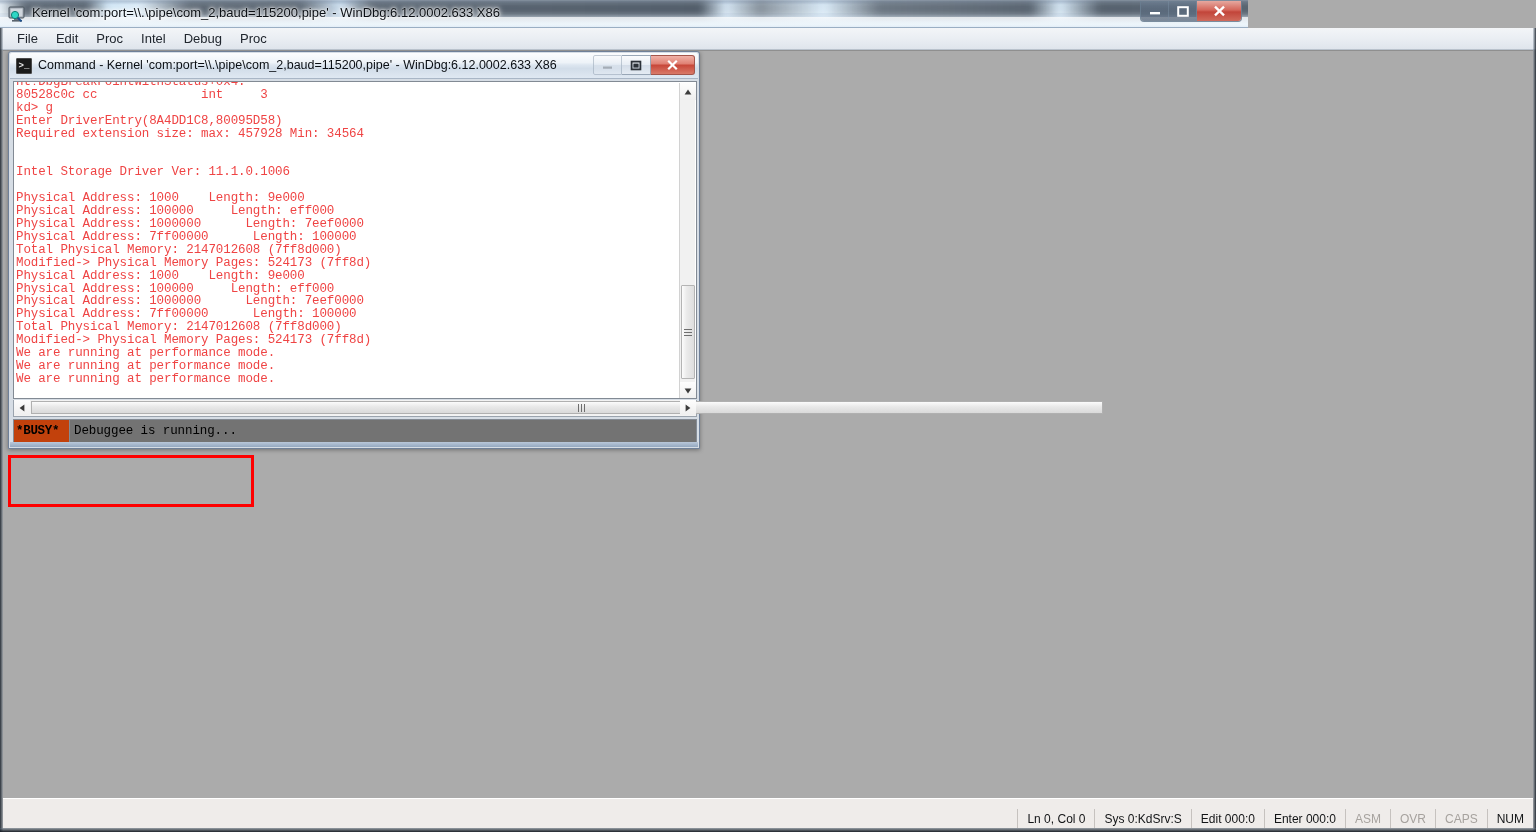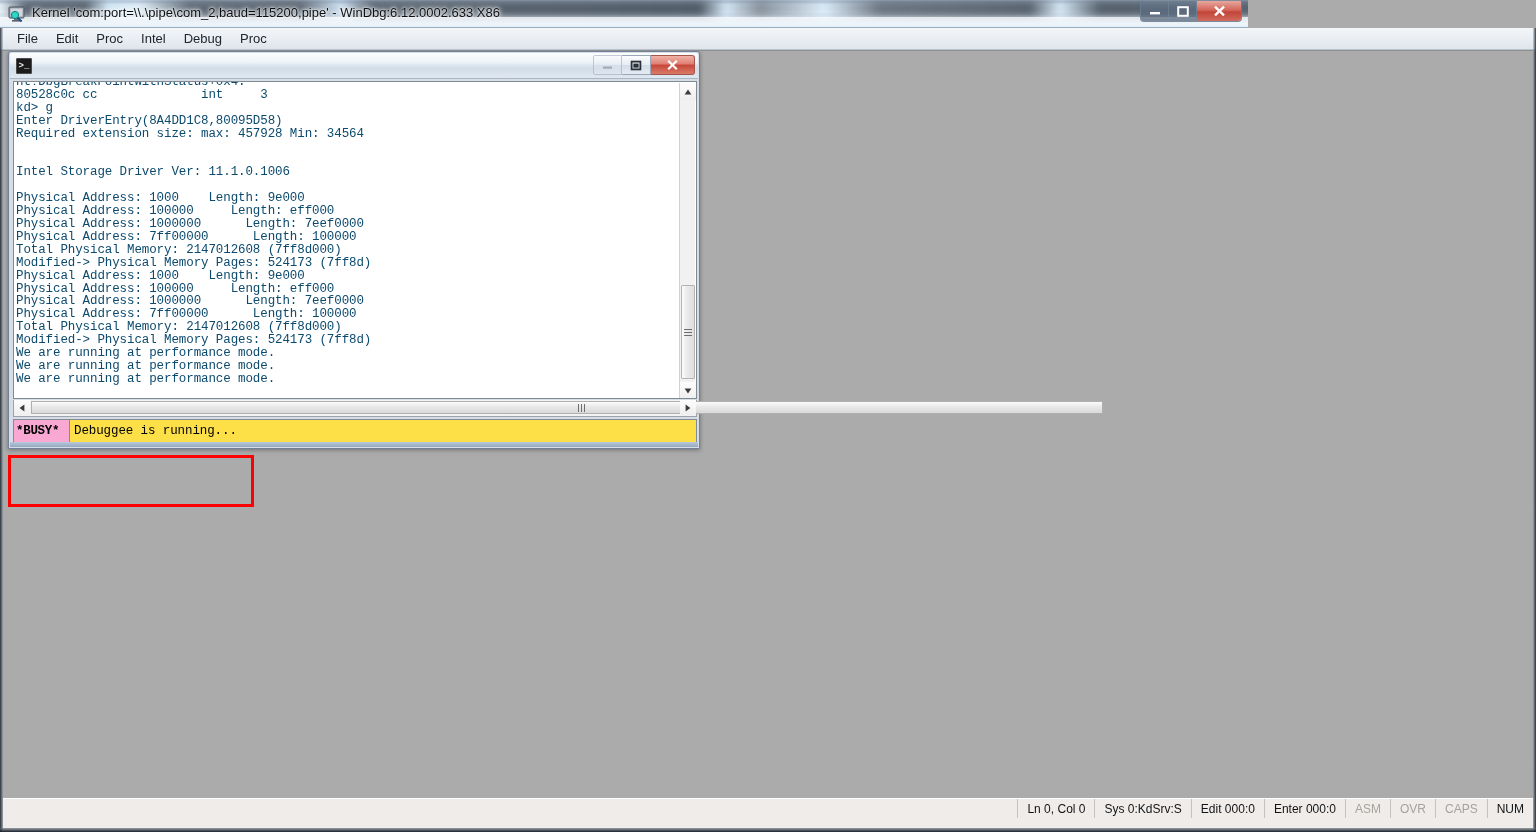--- a/index.html
+++ b/index.html
@@ -131,21 +131,21 @@
   }
 
   
   #statusbar {
     position: absolute;
     left: 3px; top: 798px;
     width: 1530px; height: 30px;
     background: #efecea;
     border-top: 1px solid #ffffff;
     display: flex;
-    align-items: flex-start;
+    align-items: flex-end;
     justify-content: flex-end;
   }
   #statusbar .sb-pane {
     height: 19px;
     display: flex; align-items: center; justify-content: center;
     font-size: 12px;
     color: #121416;
     padding: 0 9px;
     border-left: 1px solid #c6c2bf;
     white-space: nowrap;
@@ -233,21 +233,21 @@
     border: 1px solid #828a94;
     overflow: hidden;
   }
   #cmd-output {
     position: absolute;
     left: 2px; top: -6px;
     width: 660px;
     font-family: "Liberation Mono", "DejaVu Sans Mono", monospace;
     font-size: 12.5px;
     line-height: 12.9px;
-    color: #0c4a6e;
+    color: #ef4444;
     white-space: pre;
     letter-spacing: -0.1px;
   }
 
   
   #vscroll {
     position: absolute;
     right: 1px; top: 1px;
     width: 16px; height: 316px;
     background: #f1f1f1;
@@ -311,35 +311,35 @@
   
   #cmd-input-row {
     position: absolute;
     left: 4px; top: 367px;
     width: 684px; height: 24px;
     display: flex;
     align-items: stretch;
   }
   #busy-indicator {
     width: 56px;
-    background: #f9a8d4;
+    background: #c2410c;
     border: 1px solid #848b94;
     border-right: none;
     display: flex; align-items: center;
     padding-left: 2px;
     font-family: "Liberation Mono", "DejaVu Sans Mono", monospace;
     font-size: 12.5px;
     font-weight: bold;
     color: #000;
     white-space: nowrap;
     letter-spacing: -0.3px;
   }
   #cmd-input {
     flex: 1 1 auto;
-    background: #fde047;
+    background: #737373;
     border: 1px solid #848b94;
     display: flex; align-items: center;
     padding-left: 4px;
     font-family: "Liberation Mono", "DejaVu Sans Mono", monospace;
     font-size: 12.5px;
     color: #000;
     white-space: nowrap;
     letter-spacing: -0.1px;
   }
   #cmd-window-footer {
@@ -409,20 +409,21 @@
     <div class="menu-item">Debug</div>
     <div class="menu-item">Proc</div>
   </div>
 
   <div id="mdi-client">
 
     <div id="cmd-window">
 
       <div id="cmd-titlebar">
         <div id="cmd-icon">&gt;_</div>
+        <div id="cmd-title">Command - Kernel 'com:port=\\.\pipe\com_2,baud=115200,pipe' - WinDbg:6.12.0002.633 X86</div>
 
         <div id="cmd-buttons">
           <div class="cb disabled">
             <svg width="11" height="9" viewBox="0 0 11 9">
                 <rect x="1" y="5.5" width="9" height="2.2" fill="#7d848c"></rect>
               </svg>
           </div>
           <div class="cb">
             <svg width="12" height="11" viewBox="0 0 12 11">
               <rect x="1.6" y="1.6" width="8.8" height="7.8" fill="none" stroke="#2b3138" stroke-width="1.8"></rect>

